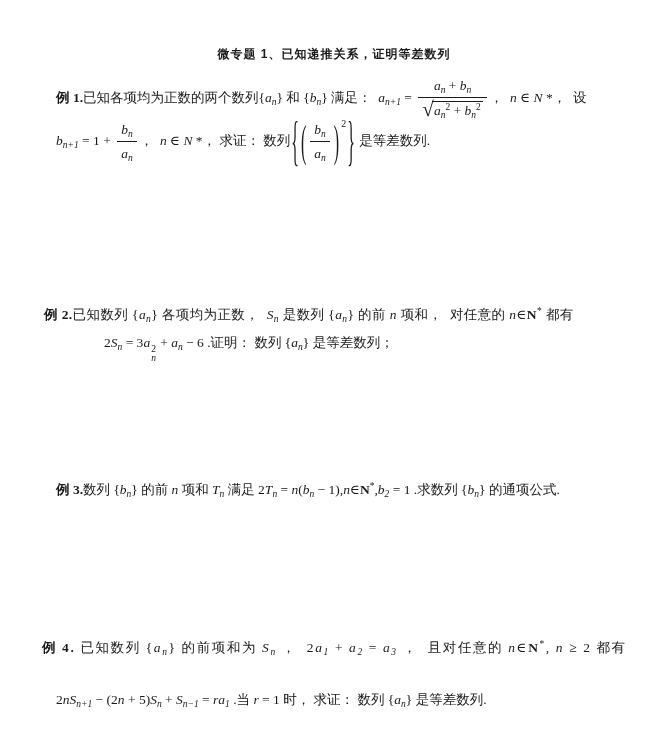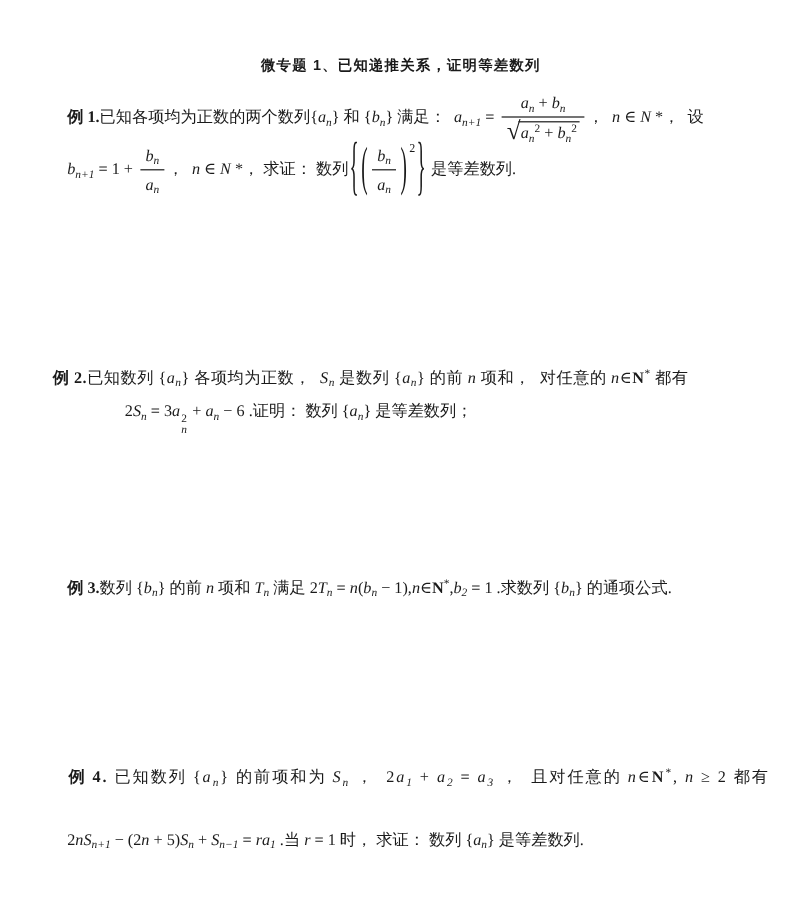--- a/index.html
+++ b/index.html
@@ -32,21 +32,21 @@
   .sqrt .radicand{display:inline-block;border-top:1.2px solid #1a1a1a;padding:1px 2px 0;line-height:16px;}
   .ss{display:inline-flex;flex-direction:column;align-items:center;font-size:9.5px;line-height:8.5px;vertical-align:-5px;margin:0 1px;font-style:normal;}
   .ss .ss-sub{font-style:italic;}
   .big{display:inline-block;vertical-align:middle;line-height:1;font-size:16px;transform:scaleY(var(--sy,2.5));transform-origin:center;margin:0 1px;}
   .hsup{display:inline-block;font-size:10px;position:relative;top:-18px;margin-left:1px;}
   .p1l1{top:76px;left:56px;}
   .p1l2{top:120px;left:56px;}
   .p2l1{top:303px;left:44px;}
   .p2l2{top:331px;left:56px;margin-left:48px;}
   .p3l1{top:446px;left:56px;margin-top:32px;}
-  .p4l1{top:636px;left:57px;}
+  .p4l1{top:636px;left:42px;}
   .p4l2{top:688px;left:56px;}
 </style>
 </head>
 <body>
 
 <div class="page">
   <div class="title">微专题 1、已知递推关系，证明等差数列</div>
   <div class="mline p1l1"><span class="vb">例 1.</span><span class="t">已知各项均为正数的两个数列</span><span class="t">{</span><span class="vi">a</span><sub>n</sub><span class="t">} 和 {</span><span class="vi">b</span><sub>n</sub><span class="t">} 满足：  </span><span class="vi">a</span><sub>n+1</sub><span class="t"> = </span><span class="frac"><span class="num"><span class="vi">a</span><sub>n</sub><span class="t"> + </span><span class="vi">b</span><sub>n</sub></span><span class="den"><span class="sqrt"><span class="radical">√</span><span class="radicand"><span class="vi">a</span><sub>n</sub><sup>2</sup><span class="t"> + </span><span class="vi">b</span><sub>n</sub><sup>2</sup></span></span></span></span><span class="t">，  </span><span class="vi">n</span><span class="t"> ∈ </span><span class="vi">N</span><span class="t"> *，  设</span></div>
   <div class="mline p1l2"><span class="vi">b</span><sub>n+1</sub><span class="t"> = 1 + </span><span class="frac"><span class="num"><span class="vi">b</span><sub>n</sub></span><span class="den"><span class="vi">a</span><sub>n</sub></span></span><span class="t">，  </span><span class="vi">n</span><span class="t"> ∈ </span><span class="vi">N</span><span class="t"> *， 求证： 数列</span><span class="big" style="--sy: 3.4;">{</span><span class="big" style="--sy: 2.8;">(</span><span class="frac"><span class="num"><span class="vi">b</span><sub>n</sub></span><span class="den"><span class="vi">a</span><sub>n</sub></span></span><span class="big" style="--sy: 2.8;">)</span><span class="hsup">2</span><span class="big" style="--sy: 3.4;">}</span><span class="t"> 是等差数列.</span></div>
   <div class="mline p2l1 spread2"><span class="vb">例 2.</span><span class="t">已知数列 {</span><span class="vi">a</span><sub>n</sub><span class="t">} 各项均为正数，  </span><span class="vi">S</span><sub>n</sub><span class="t"> 是数列 {</span><span class="vi">a</span><sub>n</sub><span class="t">} 的前 </span><span class="vi">n</span><span class="t"> 项和，  对任意的 </span><span class="vi">n</span><span class="t">∈</span><span class="vb">N</span><sup>*</sup><span class="t"> 都有</span></div>

